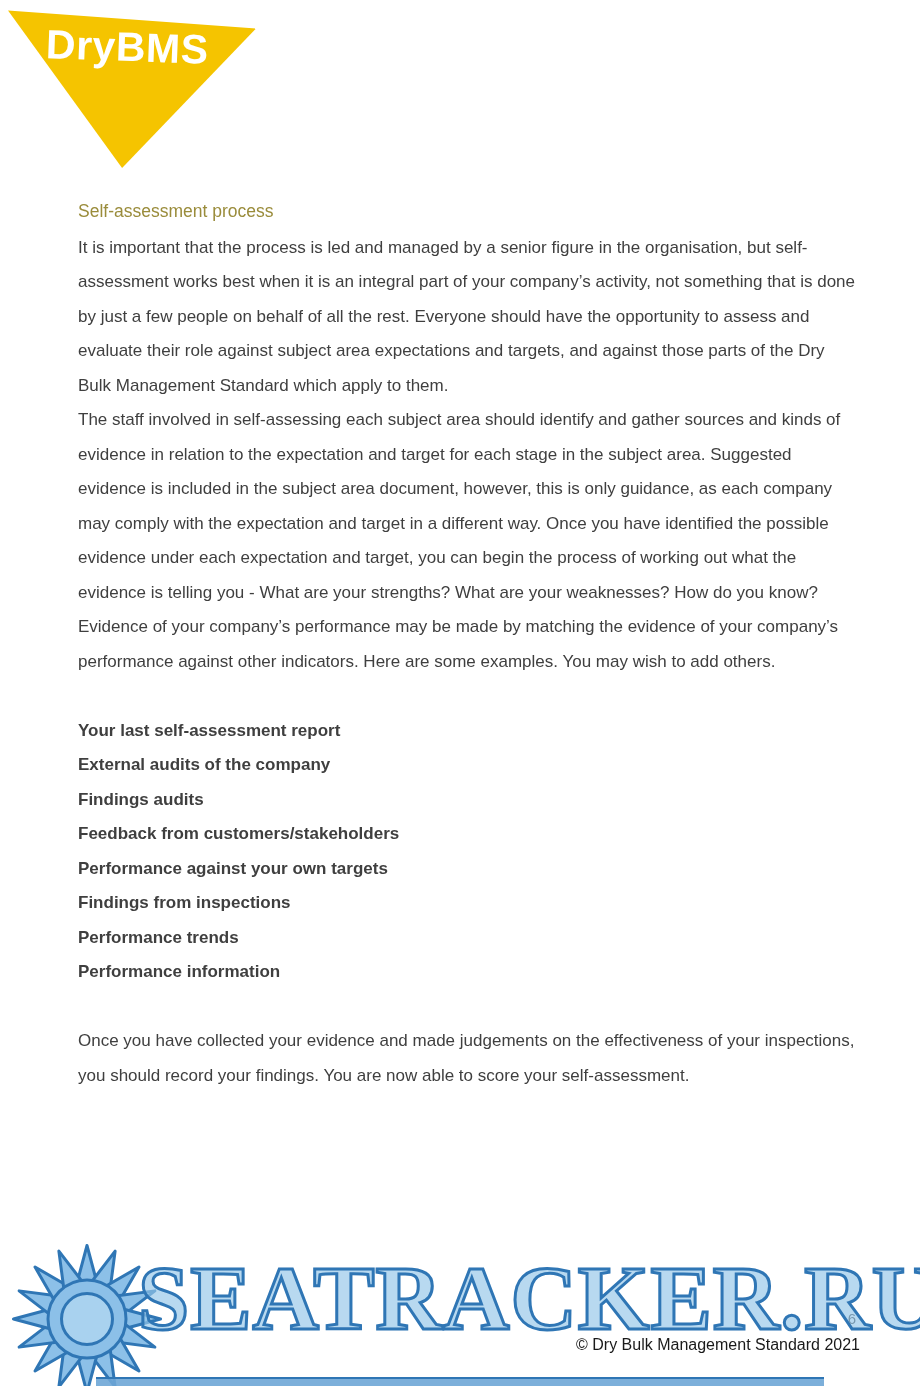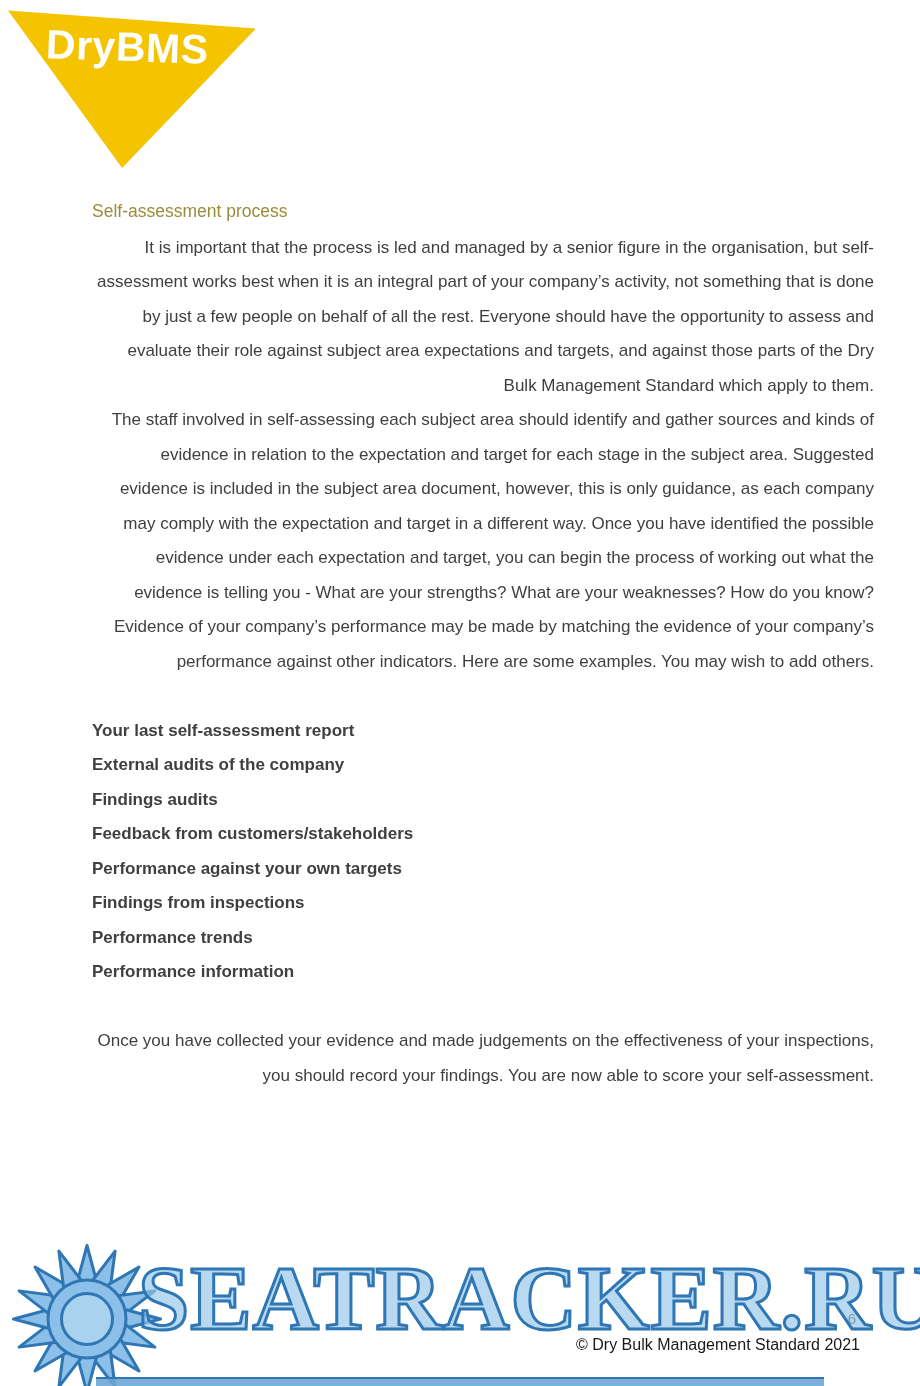--- a/index.html
+++ b/index.html
@@ -41,30 +41,29 @@
   
   .content {
     position: absolute;
     left: 78px;
     top: 194px;
     width: 782px;
     z-index: 1;
     color: #3f3f3f;
     font-size: 17px;
     line-height: 34.5px;
-    margin-left: 14px;
   }
   .heading {
     font-size: 17.5px;
     font-weight: 400;
     color: #9A8C3B;
     line-height: 34.5px;
     margin-bottom: 2px;
   }
-  .content p { margin: 0; text-align: right; }
+  .content p { margin: 0; }
   .evidence-list {
     list-style: none;
     margin: 34.5px 0 34.5px 0;
   }
   .evidence-list li { line-height: 34.5px; font-weight: bold; }
 
   
   .page-number {
     position: absolute;
     top: 1310px;

